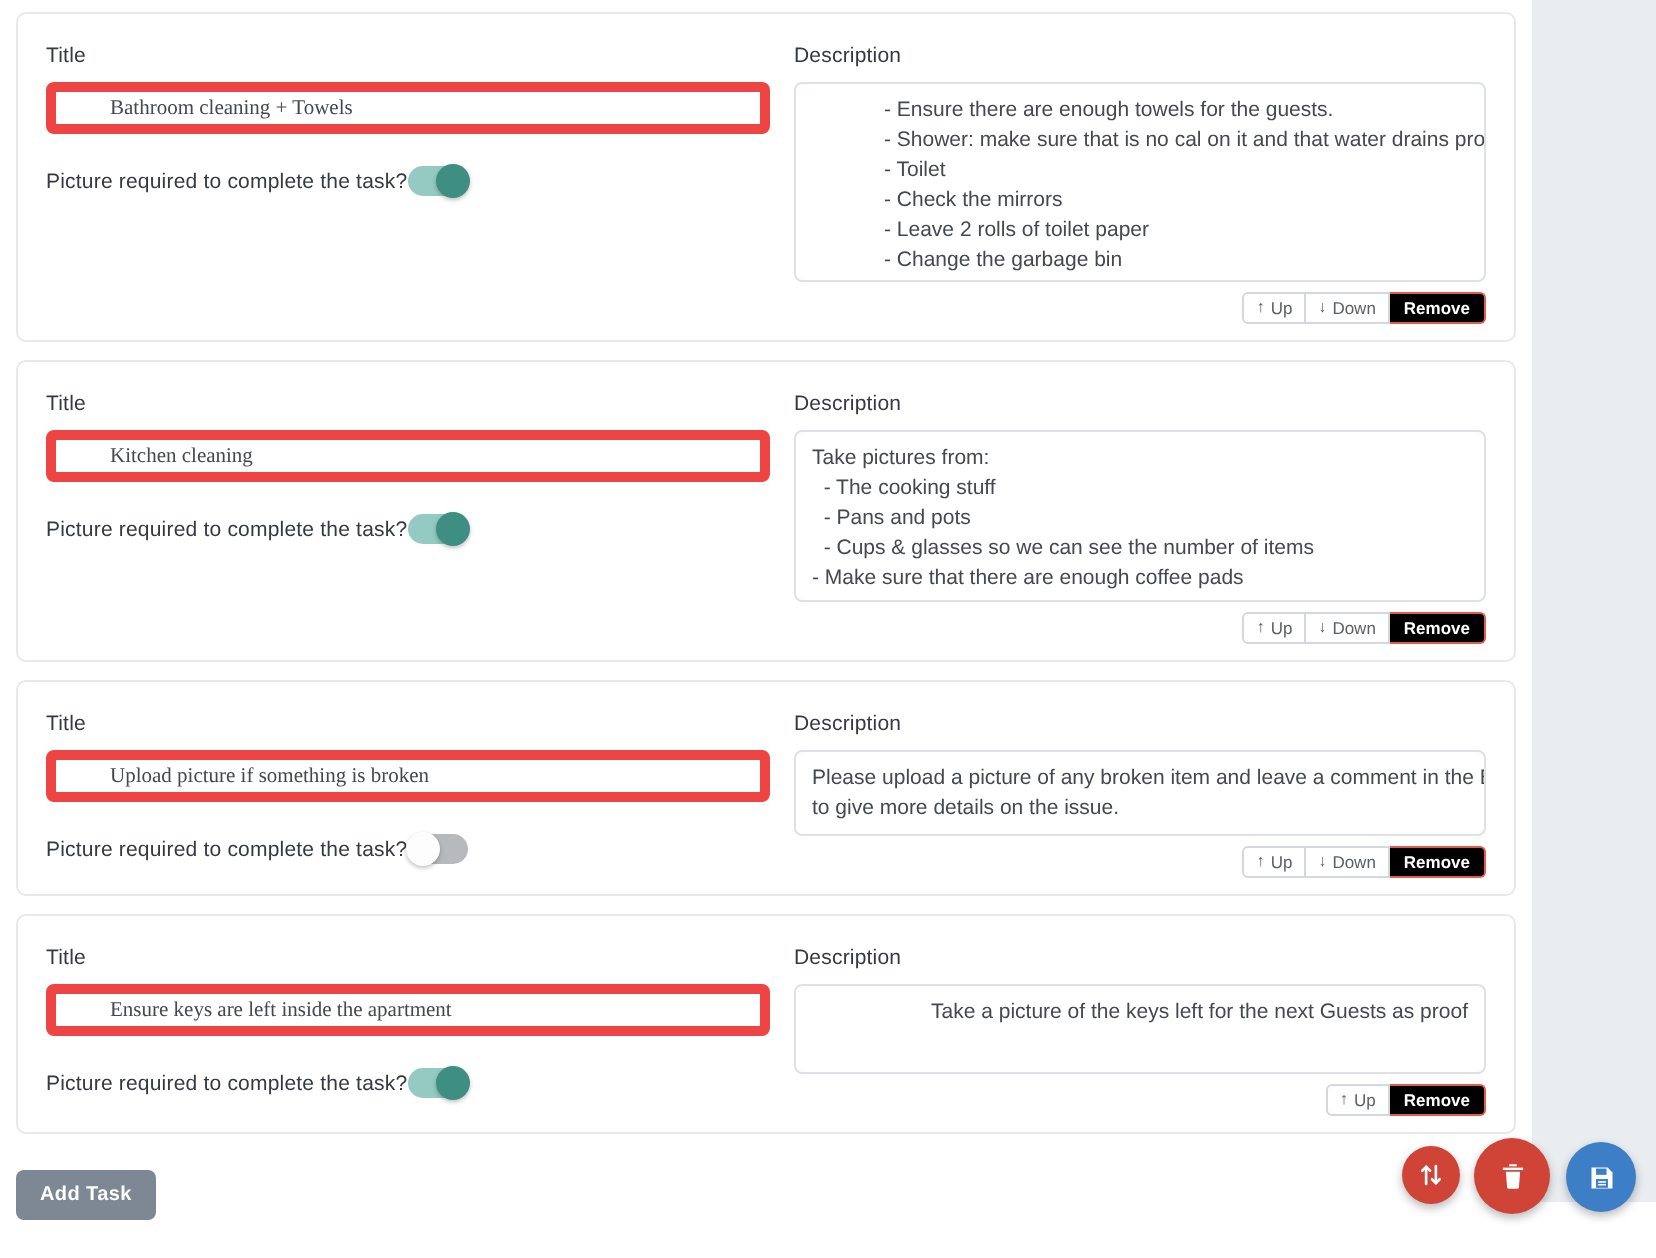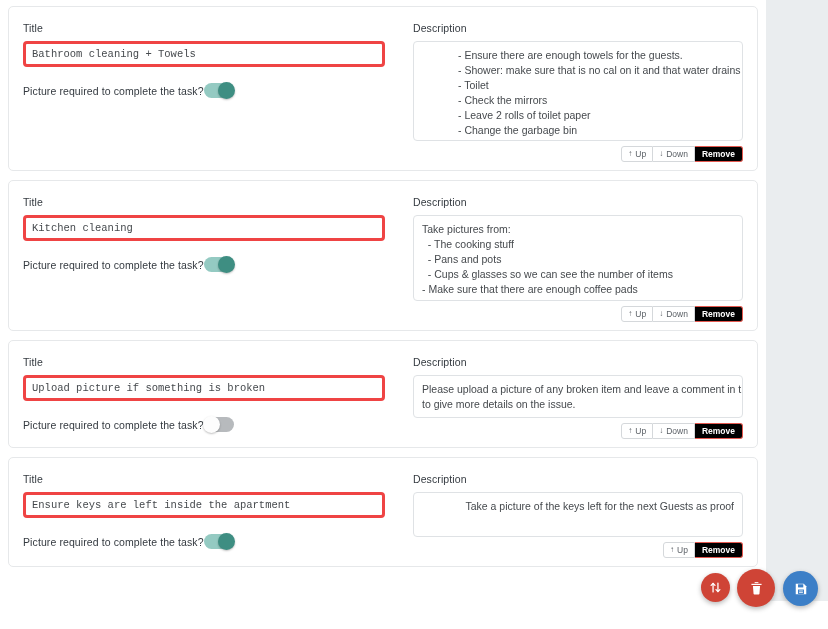--- a/index.html
+++ b/index.html
@@ -31,45 +31,45 @@
   }
 
   .task-card {
     position: relative;
     background: #ffffff;
     border: 1px solid #e6e8ea;
     border-radius: 5px;
     margin-bottom: 9px;
     padding: 14px 14px 8px 14px;
     display: flex;
-    gap: 16px;
+    gap: 0px;
   }
 
   .col-left { width: 374px; flex: 0 0 374px; padding-right: 12px; }
   .col-right { flex: 1 1 auto; position: relative; }
 
   .field-label {
     font-size: 10.5px;
     color: #343a40;
     line-height: 14px;
     margin-bottom: 6px;
     letter-spacing: 0.1px;
   }
 
   .text-input {
     display: block;
     width: 100%;
     height: 26px;
-    border: 3px solid #ef4444;
+    border: 5px solid #ef4444;
     border-radius: 4px;
     background: #fff;
     color: #45494d;
-    font-family: Liberation Mono, monospace;
+    font-family: Liberation Serif, serif;
     font-size: 10.5px;
-    padding: 0 6px;
+    padding: 0 27px;
     outline: none;
   }
 
   .toggle-row {
     display: flex;
     align-items: center;
     margin-top: 16px;
   }
   .toggle-label {
     font-size: 10.5px;
@@ -314,20 +314,23 @@
                 <span class="arrow">↑</span>
                 <span>Up</span>
               </button>
               <button class="btn btn-remove">Remove</button>
             </div>
           </div>
         </div>
       </div>
   </div>
 
+  <div id="bottom-bar">
+    <button id="add-task-btn">Add Task</button>
+  </div>
 
   <div class="fab" id="fab-sort">
     <span>
       <svg width="13" height="13" viewBox="0 0 16 16" fill="none" stroke="#fff" stroke-width="1.6" stroke-linecap="round" stroke-linejoin="round">
         <path d="M5 13.5V3"></path>
           <path d="M2.6 5.4L5 3l2.4 2.4"></path>
         <path d="M11 2.5V13"></path>
           <path d="M8.6 10.6L11 13l2.4-2.4"></path>
       </svg>
     </span>

